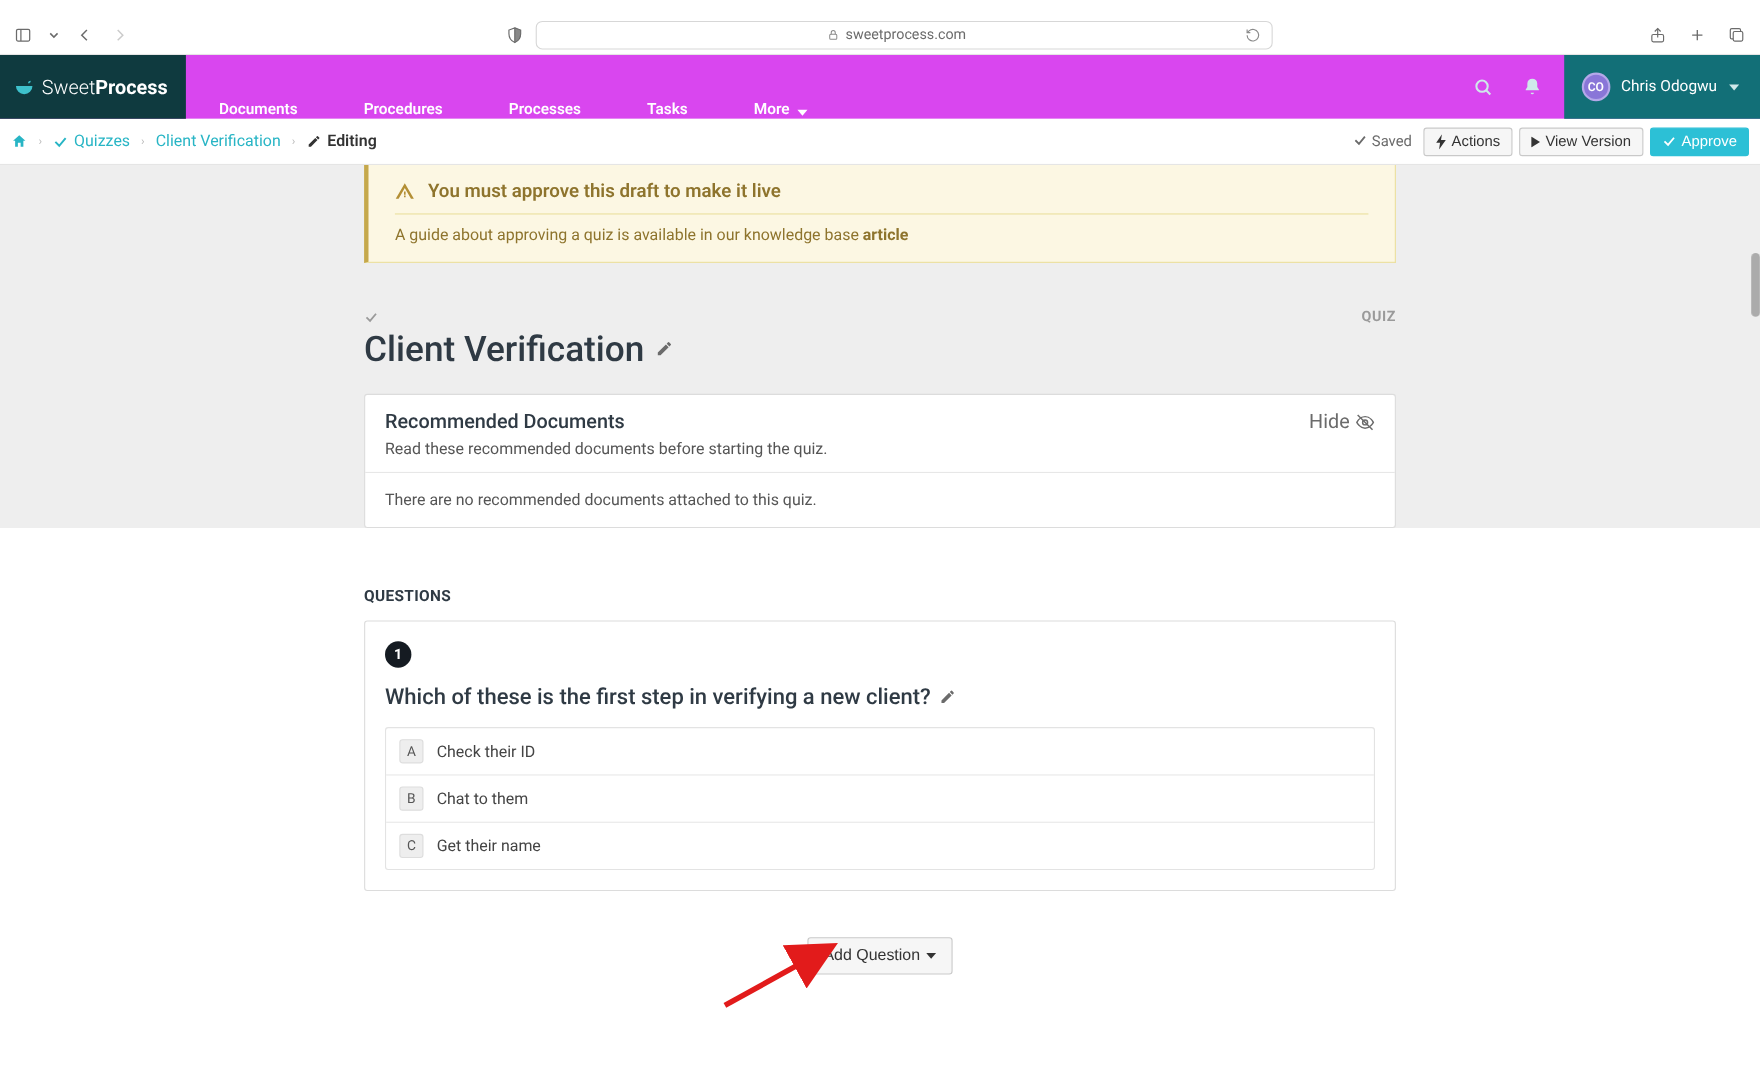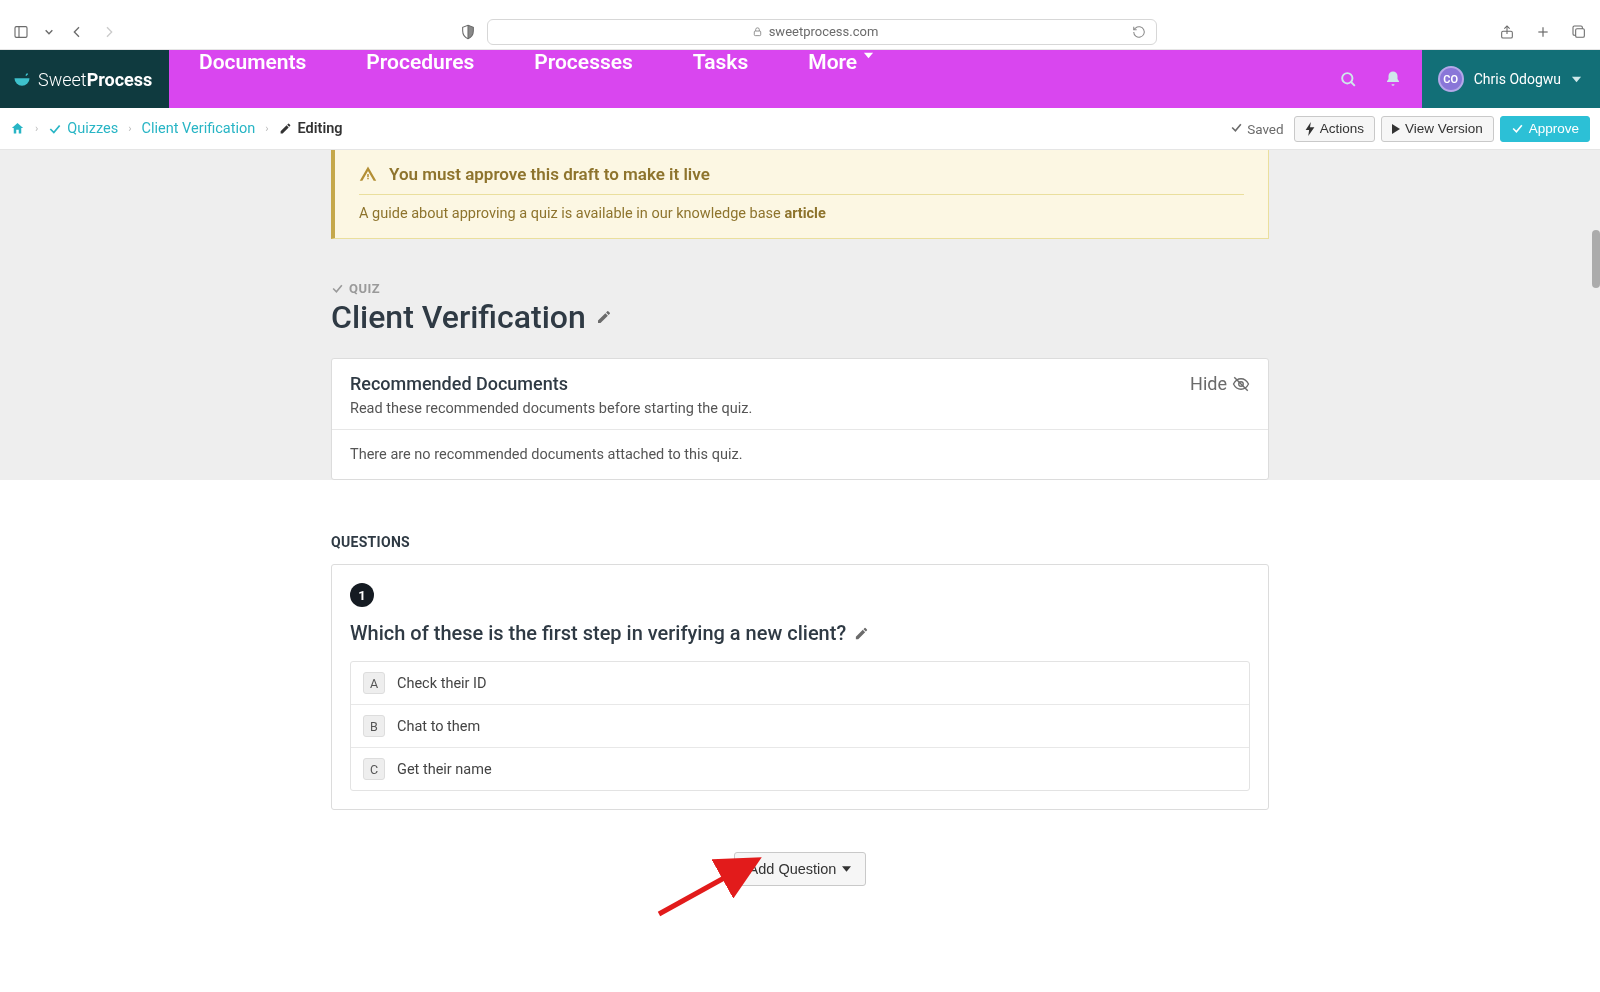--- a/index.html
+++ b/index.html
@@ -17,21 +17,21 @@
   .chrome-right { display: flex; align-items: center; gap: 18px; color: #6b6b6b; }
 
   
   .main-nav { height: 58px; background: #d946ef; display: flex; align-items: stretch; color: #fff; }
   .logo-cell { width: 169px; background: #0f3a3f; display: flex; align-items: center; padding-left: 12px; gap: 6px; }
   .logo-cell .bowl { color: #3ec1cc; }
   .logo-text { font-size: 18px; }
   .logo-text .sw { font-weight: 300; color: #fff; }
   .logo-text .pr { font-weight: 700; color: #fff; }
   .nav-items { display: flex; align-items: center; }
-  .nav-item { padding: 0 30px; font-size: 21px; font-weight: 600; height: 100%; display: flex; align-items: flex-start; gap: 6px; cursor: pointer; }
+  .nav-item { padding: 0 30px; font-size: 14px; font-weight: 600; height: 100%; display: flex; align-items: flex-end; gap: 6px; cursor: pointer; }
   .nav-spacer { flex: 1; }
   .nav-icons { display: flex; align-items: center; gap: 26px; padding-right: 20px; }
   .nav-icon { color: #cfe8ea; cursor: pointer; }
   .user-area { background: #126f77; display: flex; align-items: center; gap: 10px; padding: 0 18px 0 16px; cursor: pointer; }
   .avatar { width: 26px; height: 26px; border-radius: 50%; background: #8976d8; display: flex; align-items: center; justify-content: center; font-size: 11px; font-weight: 600; color: #fff; border: 2px solid #b4a8e9; }
   .user-name { font-size: 14px; }
 
   
   .crumb-bar { height: 42px; background: #fff; border-bottom: 1px solid #e5e5e5; display: flex; align-items: center; padding: 0 10px; }
   .crumbs { display: flex; align-items: center; gap: 10px; font-size: 14.5px; }
@@ -50,21 +50,21 @@
 
   
   .notice { background: #fcf7e3; border: 1px solid #eadf9d; border-left: 4px solid #c5a84b; border-top: none; padding: 14px 24px 16px 24px; }
   .notice-title { color: #8e742d; font-size: 17px; font-weight: 600; display: flex; align-items: center; gap: 12px; }
   .notice-div { border-top: 1px solid #eadf9d; margin: 10px 0; }
   .notice-sub { color: #8e742d; font-size: 14.5px; }
   .notice-sub .article { font-weight: 700; cursor: pointer; }
 
   
   .quiz-meta { margin-top: 42px; }
-  .quiz-label { color: #9a9a9a; font-size: 13px; font-weight: 700; letter-spacing: 0.5px; display: flex; align-items: center; gap: 5px; }
+  .quiz-label { color: #9a9a9a; font-size: 13px; font-weight: 700; letter-spacing: 0.5px; display: flex; align-items: center; gap: 5px; justify-content: space-between; }
   .quiz-title { color: #2f3a44; font-size: 32px; font-weight: 500; display: flex; align-items: center; gap: 10px; margin-top: 2px; }
   .pencil-sm { color: #6b6b6b; cursor: pointer; }
 
   
   .panel { border: 1px solid #dcdcdc; border-radius: 3px; background: #fff; margin-top: 22px; }
   .panel-head { padding: 14px 18px 12px 18px; border-bottom: 1px solid #e7e7e7; display: flex; align-items: flex-start; }
   .panel-head-left { flex: 1; }
   .panel-head-title { color: #2f3a44; font-size: 18px; font-weight: 500; }
   .panel-head-sub { color: #555; font-size: 14.5px; margin-top: 6px; }
   .hide-toggle { color: #6b6b6b; font-size: 18px; display: flex; align-items: center; gap: 5px; cursor: pointer; }

